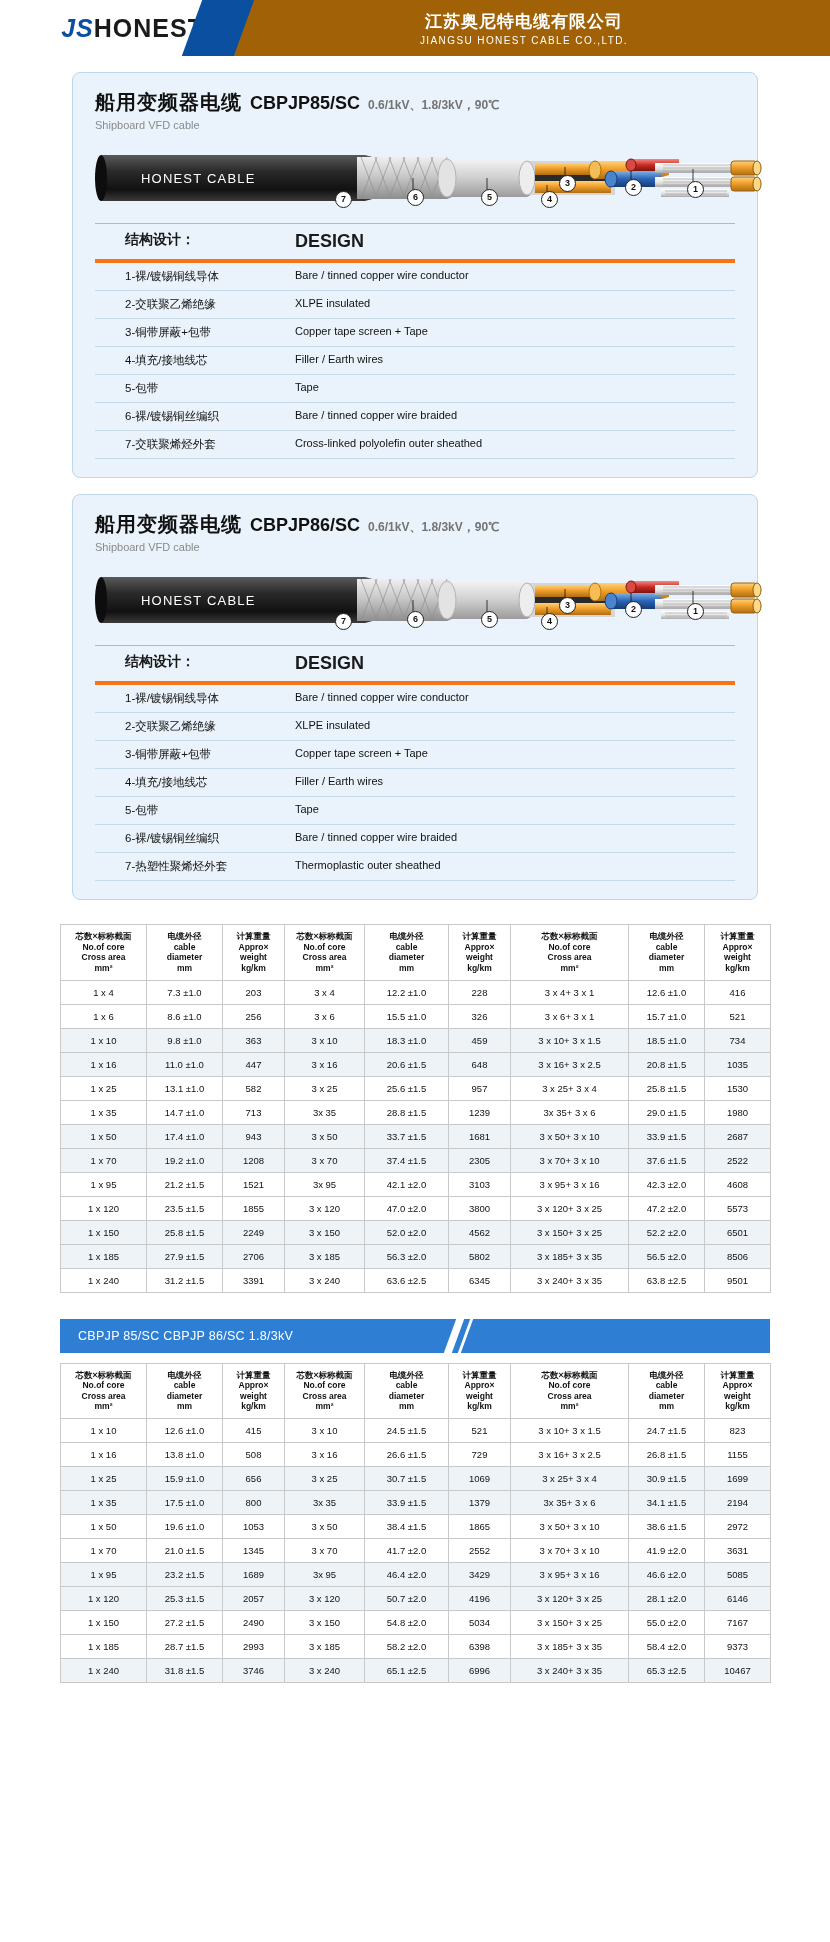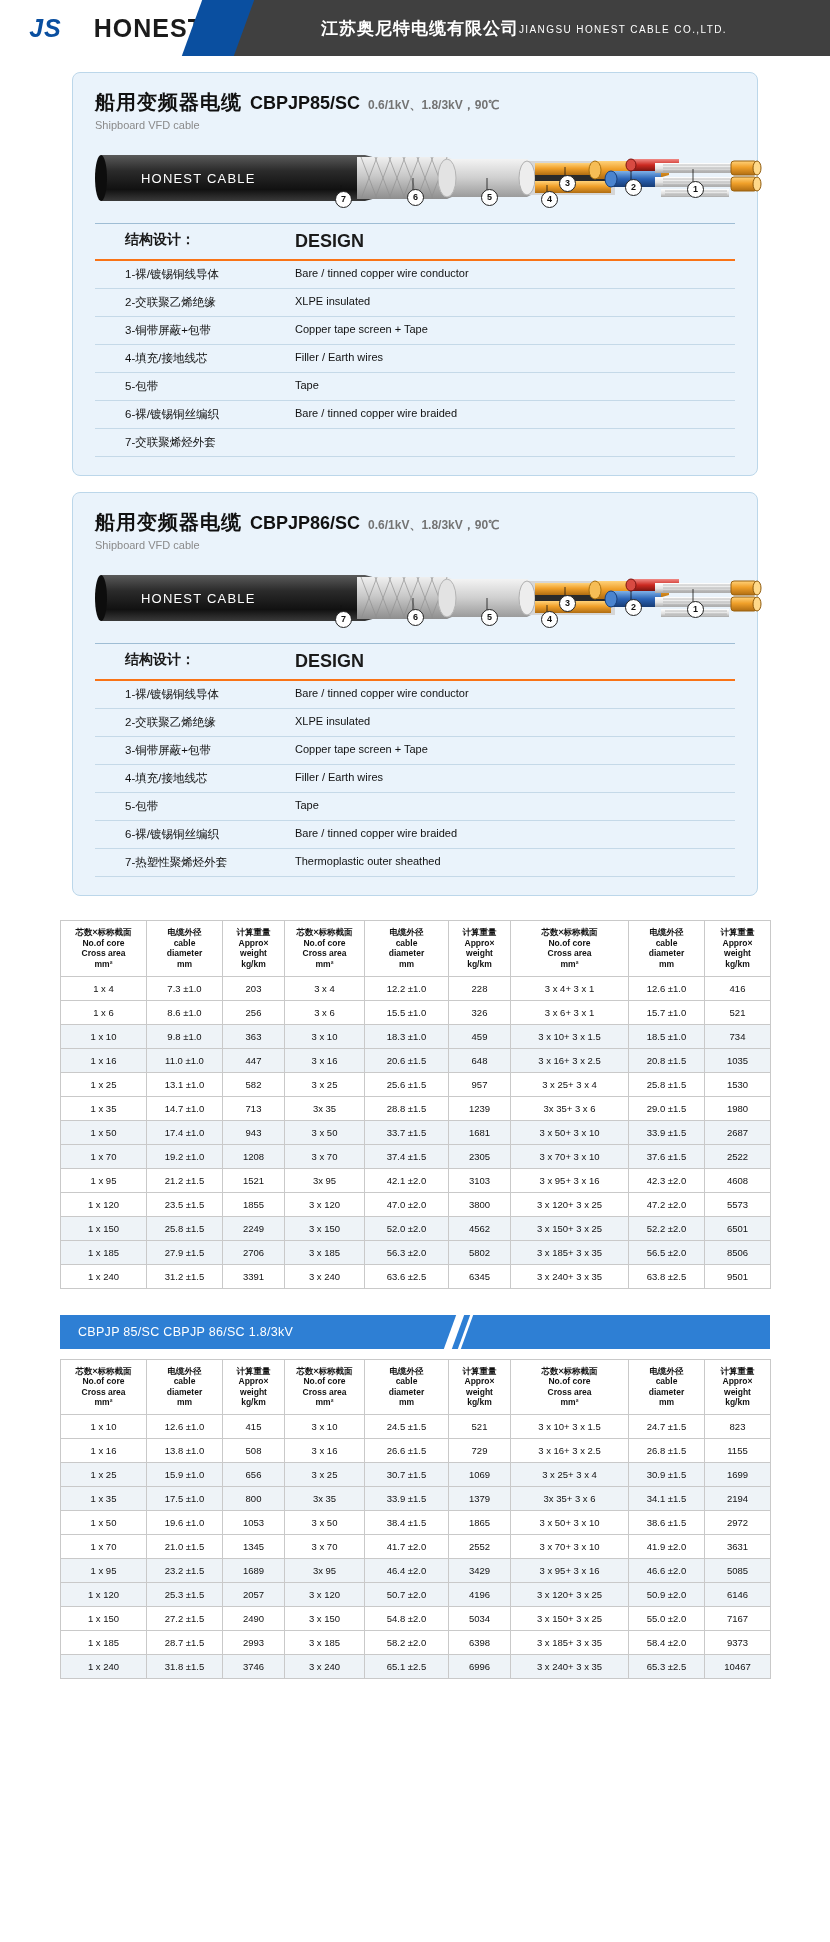--- a/index.html
+++ b/index.html
@@ -26,30 +26,29 @@
     justify-content:flex-end;
     padding-right:14px;
     box-sizing:border-box;
   }
   .logo{
     display:flex;align-items:center;
     font-weight:bold;
     font-size:25px;
     letter-spacing:1px;
     color:#1b1b1b;
-    gap:32px;
   }
   .logo .js{color:#0a4fa0;font-style:italic;font-weight:bold;}
   .logo .hon{color:#1b1b1b;}
   .header-right{
     flex:1;
-    background:#404040;
+    background:#a16207;
     color:#fff;
     display:flex;
-    flex-direction:row;
+    flex-direction:column;
     align-items:center;
     justify-content:center;
     position:relative;
   }
   .header-right:before{
     content:"";
     position:absolute;
     left:-26px;top:0;
     width:52px;height:100%;
     background:#0a4fa0;
@@ -95,21 +94,21 @@
     font-size:9px;
     line-height:14px;
     text-align:center;
     font-weight:bold;
   }
 
   
   .design-head{
     display:flex;
     border-top:1px solid #9fbdd4;
-    border-bottom:2px solid #f97316;
+    border-bottom:4px solid #f97316;
     padding:7px 0;
     margin-top:8px;
   }
   .design-head .c1{width:200px;font-size:14px;font-weight:bold;padding-left:30px;box-sizing:border-box;}
   .design-head .c2{flex:1;font-size:18px;font-weight:bold;}
   .design-row{
     display:flex;
     border-bottom:1px solid #c5d9e8;
     padding:6px 0;
   }
@@ -331,20 +330,21 @@
     <div class="design-row">
       <div class="c1">5-包带</div>
       <div class="c2">Tape</div>
     </div>
     <div class="design-row">
       <div class="c1">6-裸/镀锡铜丝编织</div>
       <div class="c2">Bare / tinned copper wire braided</div>
     </div>
     <div class="design-row">
       <div class="c1">7-交联聚烯烃外套</div>
+      <div class="c2">Cross-linked polyolefin outer sheathed</div>
     </div>
   </div>
   <div class="card">
     <div class="card-title">
       <span class="t-cn">船用变频器电缆</span>
       <span class="t-code">CBPJP86/SC</span>
       <span class="t-spec">0.6/1kV、1.8/3kV，90℃</span>
     </div>
     <div class="t-en">Shipboard VFD cable</div>
     <div class="cable-wrap">
@@ -861,21 +861,21 @@
             <td>5085</td>
           </tr>
           <tr class="band">
             <td>1 x 120</td>
             <td>25.3 ±1.5</td>
             <td>2057</td>
             <td>3 x 120</td>
             <td>50.7 ±2.0</td>
             <td>4196</td>
             <td>3 x 120+ 3 x 25</td>
-            <td>50.9 ±2.0</td>
+            <td>28.1 ±2.0</td>
             <td>6146</td>
           </tr>
           <tr class="plain">
             <td>1 x 150</td>
             <td>27.2 ±1.5</td>
             <td>2490</td>
             <td>3 x 150</td>
             <td>54.8 ±2.0</td>
             <td>5034</td>
             <td>3 x 150+ 3 x 25</td>

